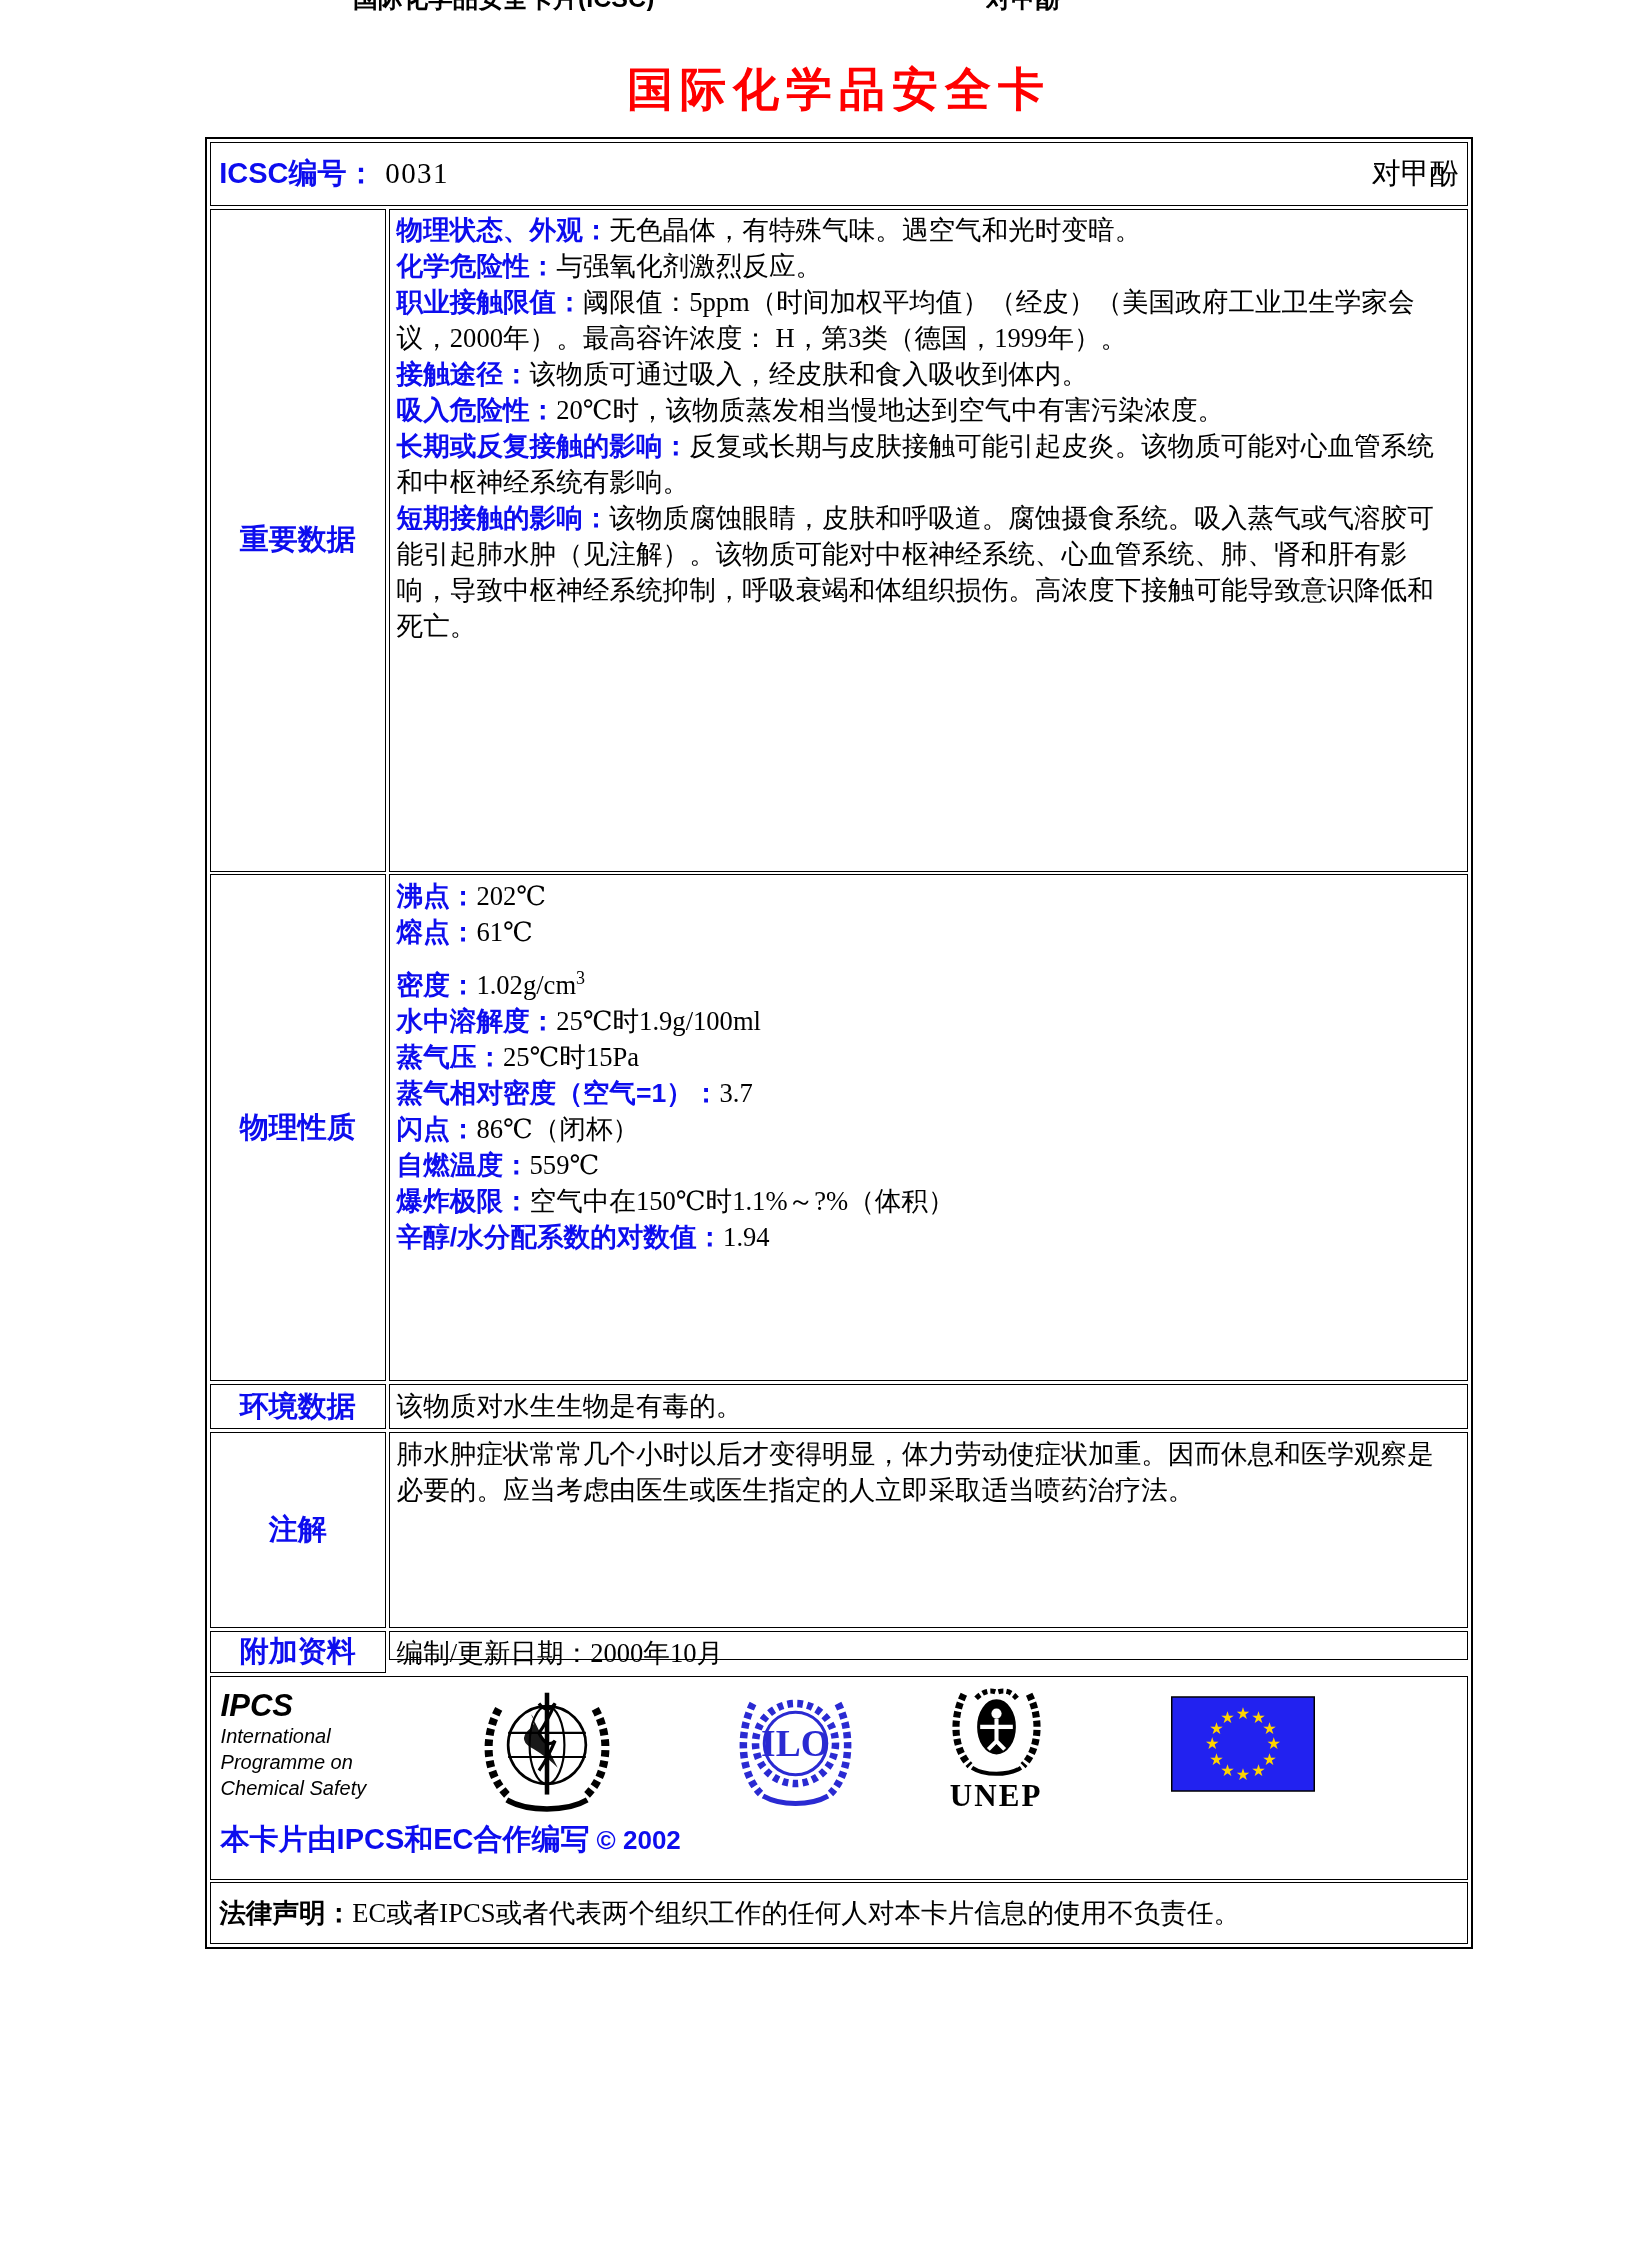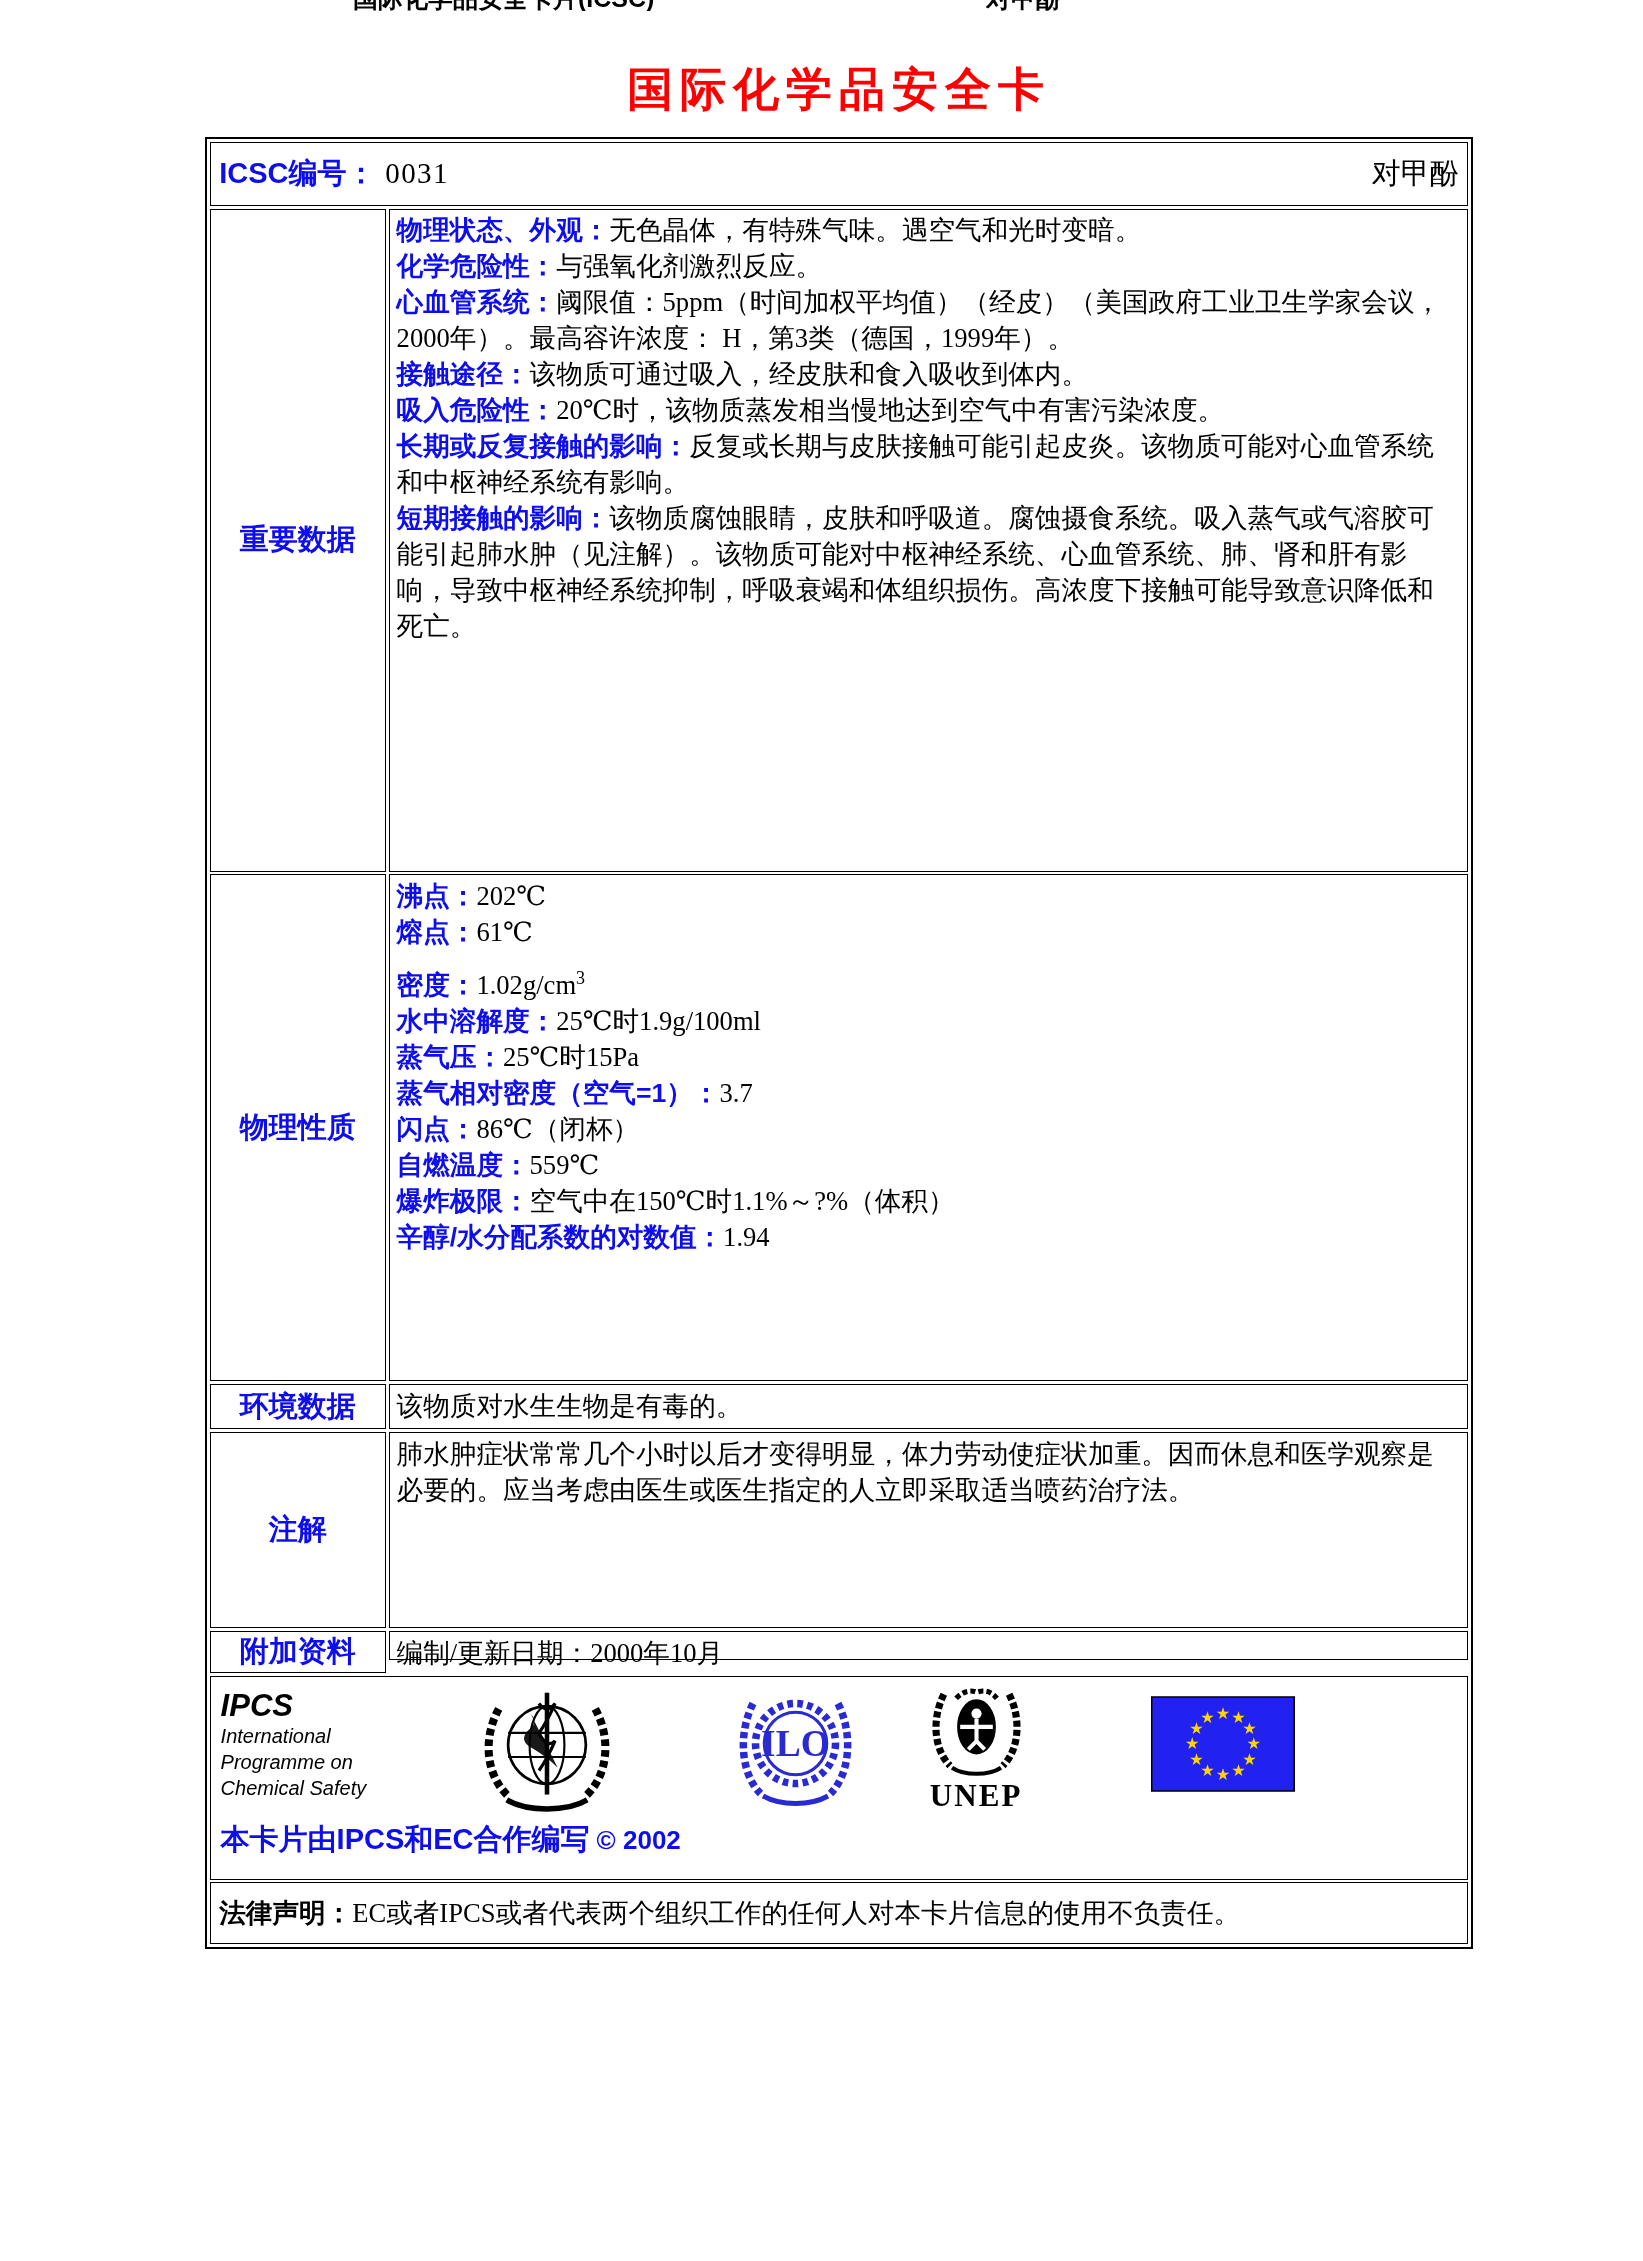--- a/index.html
+++ b/index.html
@@ -55,21 +55,21 @@
   .h-legal{height:62px;display:flex;align-items:center;padding:0 8.4px;}
   
   .logos-wrap{padding:5.6px 9.8px 0 9.8px;}
   .logos-line{display:flex;align-items:flex-start;}
   .ipcs-block{width:210px;padding-top:7px;font-family:"Liberation Sans","DejaVu Sans",sans-serif;font-style:italic;}
   .ipcs-title{font-weight:bold;font-size:31px;line-height:34px;}
   .ipcs-sub{font-size:20px;line-height:26px;}
   .logo-box{flex:0 0 auto;}
   .who-box{margin-left:49px;}
   .ilo-box{margin-left:119px;margin-top:2.8px;}
-  .unep-box{margin-left:66px;text-align:center;}
+  .unep-box{margin-left:86px;text-align:center;}
   .unep-word{font-family:"Liberation Serif","DejaVu Serif",serif;font-weight:bold;font-size:31px;
     letter-spacing:2.1px;line-height:31px;margin-top:-4.2px;}
   .eu-box{margin-left:122px;margin-top:12.6px;}
   .logos-caption{
     text-align:left;margin-top:4.2px;color:#0d0dee;
     font-family:"Liberation Sans","DejaVu Sans",sans-serif;font-weight:bold;font-size:29px;
   }
   .logos-caption .copy{font-size:26px;font-weight:bold;margin-left:7px;}
   
   .legal-label{color:#000;font-family:"Liberation Sans","DejaVu Sans",sans-serif;font-weight:bold;font-size:26.6px;}
@@ -98,21 +98,21 @@
       </div>
       <span class="chem-name">对甲酚</span>
     </div>
   </div>
 
   <div class="row">
     <div class="cell label-cell">重要数据</div>
     <div class="cell content-cell h-important">
       <div class="kv"><span class="key">物理状态、外观：</span><span class="val">无色晶体，有特殊气味。遇空气和光时变暗。</span></div>
       <div class="kv"><span class="key">化学危险性：</span><span class="val">与强氧化剂激烈反应。</span></div>
-      <div class="kv"><span class="key">心血管系统：</span><span class="val">阈限值：5ppm（时间加权平均值）（经皮）（美国政府工业卫生学家会议，2000年）。最高容许浓度： H，第3类（德国，1999年）。</span></div>
+      <div class="kv"><span class="key">职业接触限值：</span><span class="val">阈限值：5ppm（时间加权平均值）（经皮）（美国政府工业卫生学家会议，2000年）。最高容许浓度： H，第3类（德国，1999年）。</span></div>
       <div class="kv"><span class="key">接触途径：</span><span class="val">该物质可通过吸入，经皮肤和食入吸收到体内。</span></div>
       <div class="kv"><span class="key">吸入危险性：</span><span class="val">20℃时，该物质蒸发相当慢地达到空气中有害污染浓度。</span></div>
       <div class="kv"><span class="key">长期或反复接触的影响：</span><span class="val">反复或长期与皮肤接触可能引起皮炎。该物质可能对心血管系统和中枢神经系统有影响。</span></div>
       <div class="kv"><span class="key">短期接触的影响：</span><span class="val">该物质腐蚀眼睛，皮肤和呼吸道。腐蚀摄食系统。吸入蒸气或气溶胶可能引起肺水肿（见注解）。该物质可能对中枢神经系统、心血管系统、肺、肾和肝有影响，导致中枢神经系统抑制，呼吸衰竭和体组织损伤。高浓度下接触可能导致意识降低和死亡。</span></div>
     </div>
   </div>
 
   <div class="row">
     <div class="cell label-cell">物理性质</div>
     <div class="cell content-cell h-physical">

